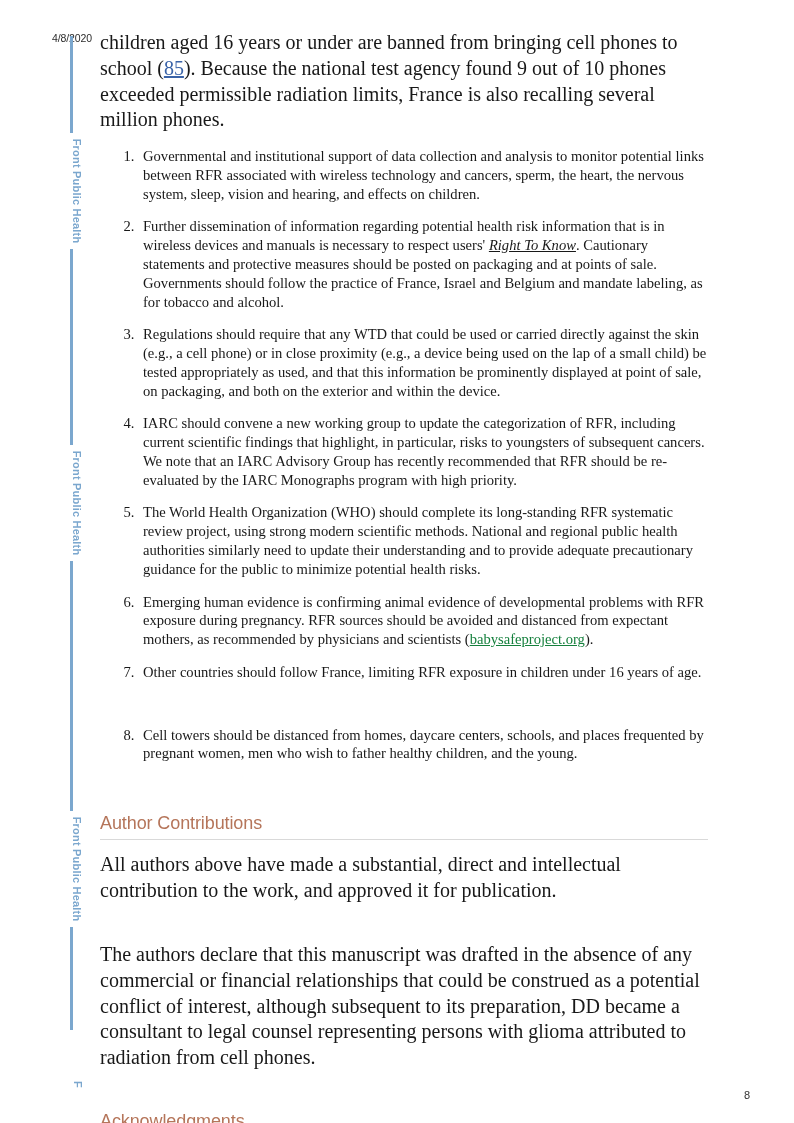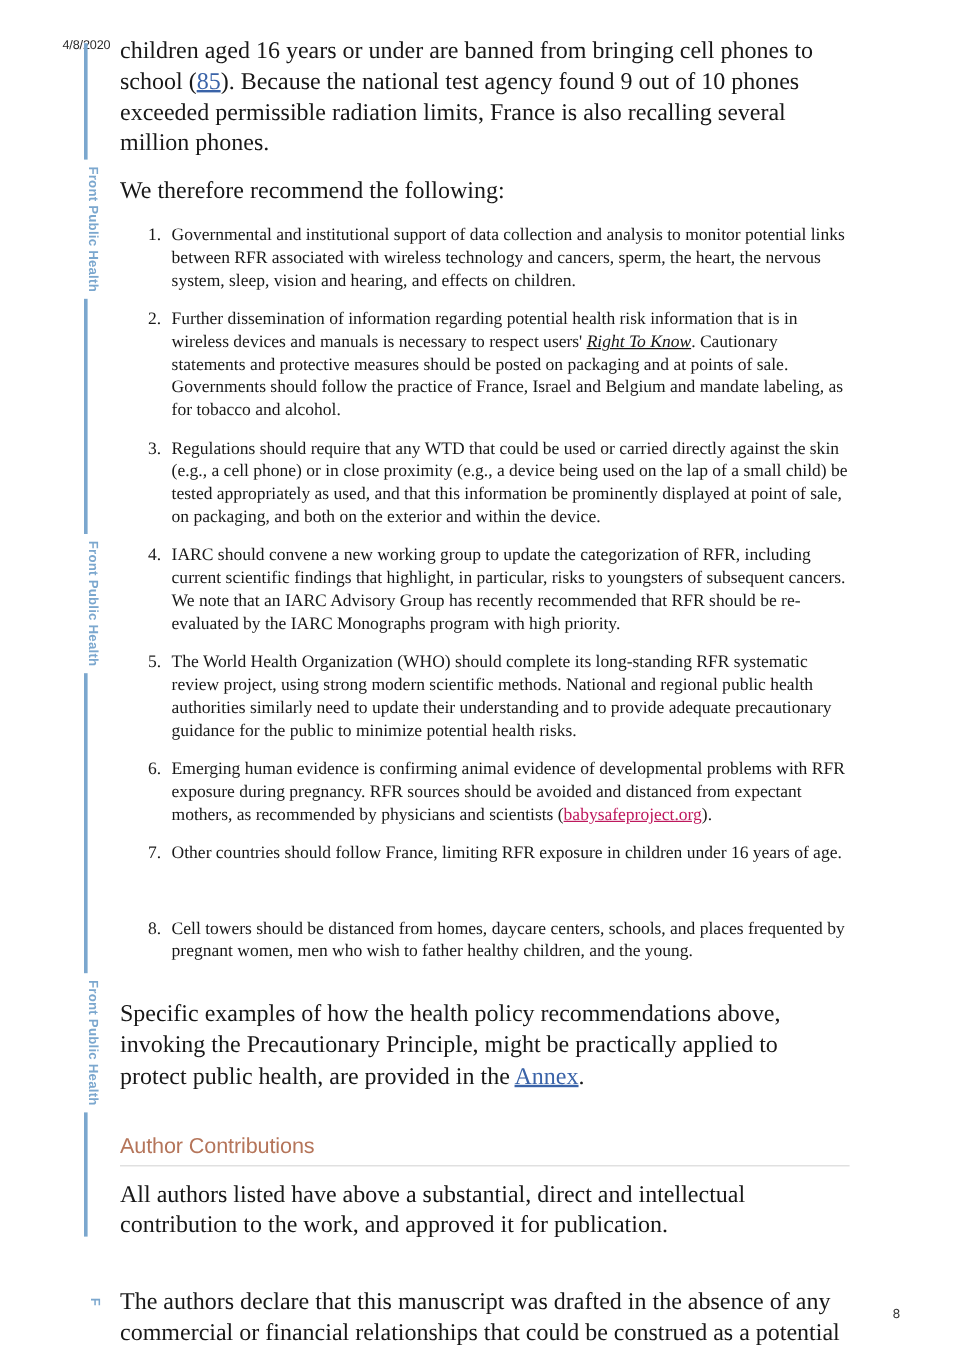--- a/index.html
+++ b/index.html
@@ -139,21 +139,21 @@
   .sec-head.ruled {
     border-bottom: 1.5px solid #d9d9d9;
     padding-bottom: 5px;
   }
 
   a.doc-link {
     color: #3a63a8;
     text-decoration: underline;
   }
   a.doc-link.muted {
-    color: #be185d;
+    color: #15803d;
   }
 
   em.italic { font-style: italic; text-decoration: underline; }
 
   .page-number {
     position: absolute;
     right: 44px;
     bottom: 22px;
     font-family: "Liberation Sans", sans-serif;
     font-size: 11px;
@@ -179,42 +179,40 @@
     <div class="rail-label l1"><span>Front Public Health</span></div>
     <div class="rail-label l2"><span>Front Public Health</span></div>
     <div class="rail-label l3"><span>Front Public Health</span></div>
     <div class="rail-label l4"><span>F</span></div>
   </div>
 
   <div class="content">
 
     <p class="body-text"><span>children aged 16 years or under are banned from bringing cell phones to school (</span><a class="doc-link" href="#">85</a><span>). Because the national test agency found 9 out of 10 phones exceeded permissible radiation limits, France is also recalling several million phones.</span></p>
 
-    <p class="body-text">We therefore recommend the following:</p>
 
     <ol class="reco-list">
       <li><span>Governmental and institutional support of data collection and analysis to monitor potential links between RFR associated with wireless technology and cancers, sperm, the heart, the nervous system, sleep, vision and hearing, and effects on children.</span></li>
       <li><span>Further dissemination of information regarding potential health risk information that is in wireless devices and manuals is necessary to respect users' </span><em class="italic">Right To Know</em><span>. Cautionary statements and protective measures should be posted on packaging and at points of sale. Governments should follow the practice of France, Israel and Belgium and mandate labeling, as for tobacco and alcohol.</span></li>
       <li><span>Regulations should require that any WTD that could be used or carried directly against the skin (e.g., a cell phone) or in close proximity (e.g., a device being used on the lap of a small child) be tested appropriately as used, and that this information be prominently displayed at point of sale, on packaging, and both on the exterior and within the device.</span></li>
       <li><span>IARC should convene a new working group to update the categorization of RFR, including current scientific findings that highlight, in particular, risks to youngsters of subsequent cancers. We note that an IARC Advisory Group has recently recommended that RFR should be re-evaluated by the IARC Monographs program with high priority.</span></li>
       <li><span>The World Health Organization (WHO) should complete its long-standing RFR systematic review project, using strong modern scientific methods. National and regional public health authorities similarly need to update their understanding and to provide adequate precautionary guidance for the public to minimize potential health risks.</span></li>
       <li><span>Emerging human evidence is confirming animal evidence of developmental problems with RFR exposure during pregnancy. RFR sources should be avoided and distanced from expectant mothers, as recommended by physicians and scientists (</span><a class="doc-link muted" href="#">babysafeproject.org</a><span>).</span></li>
       <li><span>Other countries should follow France, limiting RFR exposure in children under 16 years of age.</span></li>
       <li><span>Cell towers should be distanced from homes, daycare centers, schools, and places frequented by pregnant women, men who wish to father healthy children, and the young.</span></li>
     </ol>
 
     <div class="sp-18"></div>
 
-    <p class="body-text"><span>Specific examples of how the health policy recommendations above, invoking the Precautionary Principle, might be practically applied to protect public health, are provided in the </span><a class="doc-link" href="#">Annex</a><span>.</span></p>
 
     <div class="sp-20"></div>
 
     <h2 class="sec-head ruled">Author Contributions</h2>
     <div class="sp-12"></div>
-    <p class="body-text">All authors listed have above a substantial, direct and intellectual contribution to the work, and approved it for publication.</p>
+    <p class="body-text">All authors above have made a substantial, direct and intellectual contribution to the work, and approved it for publication.</p>
 
     <div class="sp-12"></div>
 
     <div class="sp-12"></div>
     <p class="body-text">The authors declare that this manuscript was drafted in the absence of any commercial or financial relationships that could be construed as a potential conflict of interest, although subsequent to its preparation, DD became a consultant to legal counsel representing persons with glioma attributed to radiation from cell phones.</p>
 
     <div class="sp-26"></div>
 
     <h2 class="sec-head ruled">Acknowledgments</h2>
     <div class="sp-12"></div>

